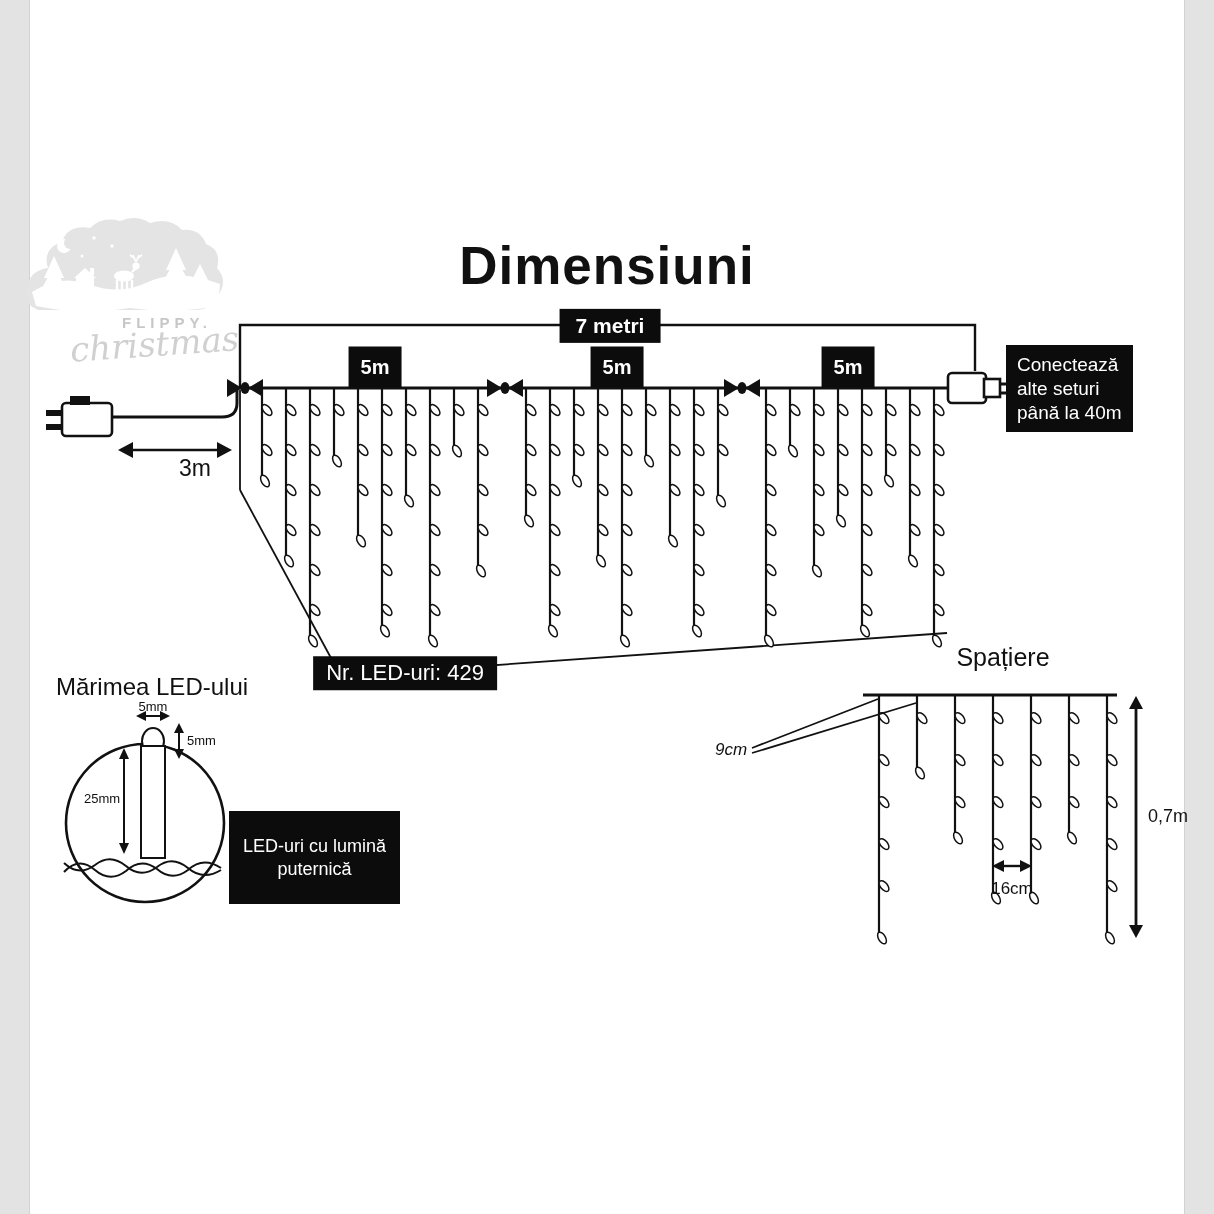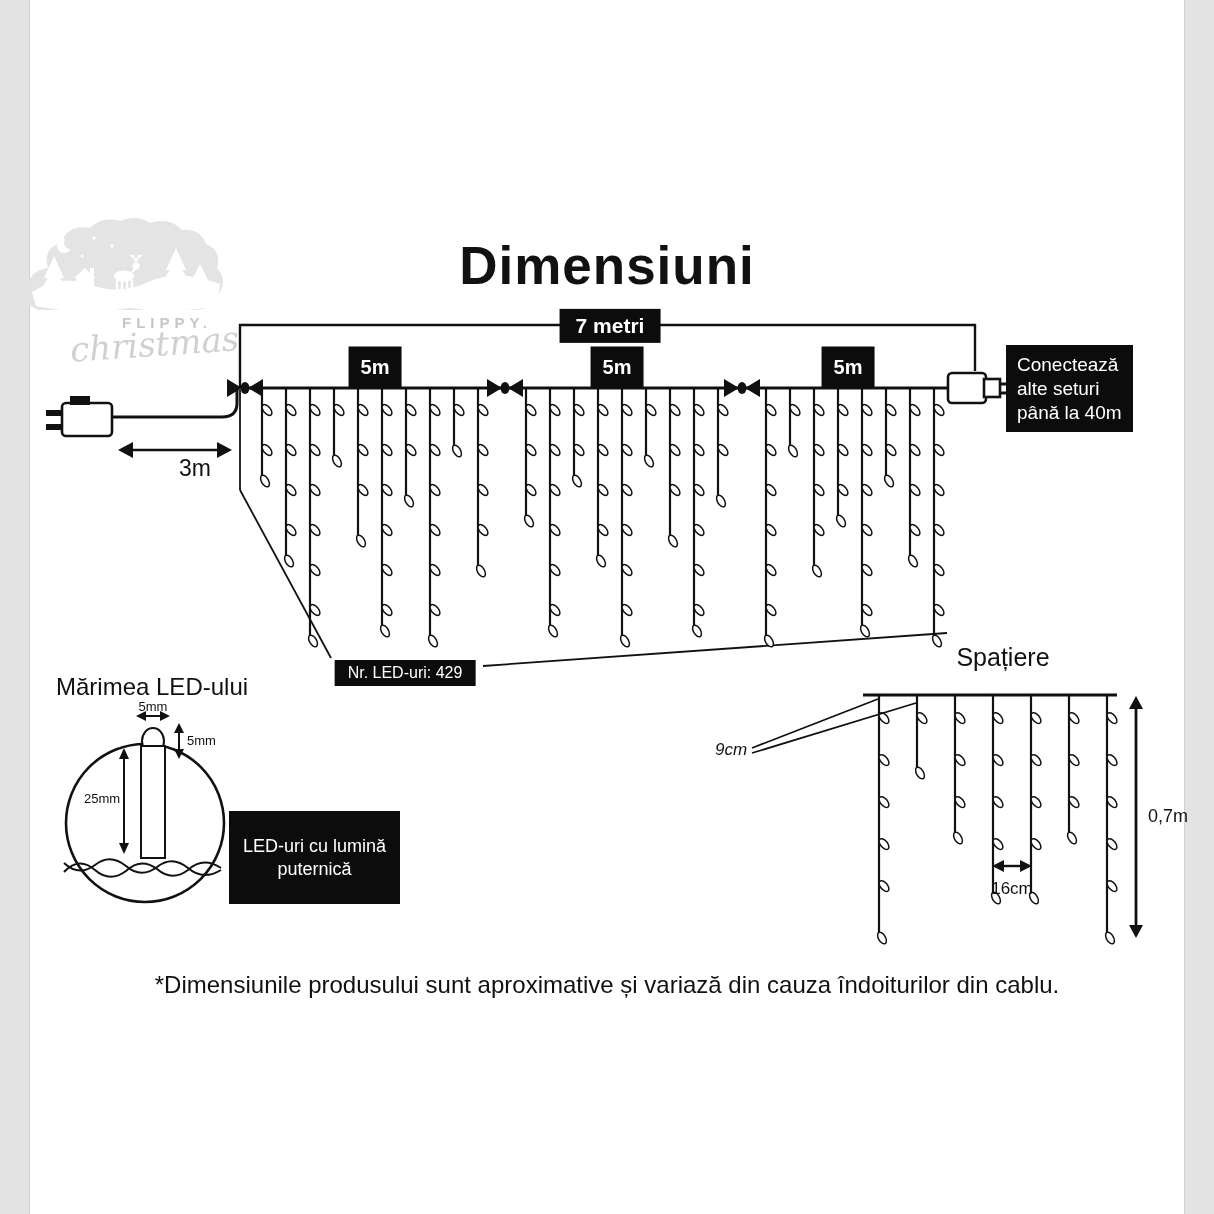--- a/index.html
+++ b/index.html
@@ -18,21 +18,21 @@
   .lbl{position:absolute;color:#111;white-space:nowrap;}
   .center{transform:translateX(-50%);}
   .blackbox{position:absolute;background:#0c0c0c;color:#fff;line-height:1.25;}
   .bb-center{transform:translate(-50%,-50%);}
   .pre{white-space:pre-line;}
   #title{left:607px;top:235px;font-size:53px;font-weight:700;letter-spacing:1px;}
   #box-15m{left:610px;top:326px;font-size:21px;font-weight:700;padding:4px 16px;white-space:nowrap;}
   .box-5m{font-size:20px;font-weight:700;padding:8px 12px;white-space:nowrap;}
   #box-connect{left:1006px;top:345px;font-size:19px;padding:8px 11px;}
   #lbl-3m{left:175px;top:455px;font-size:23px;margin-left:20px;}
-  #box-ledcount{left:405px;top:673px;font-size:16px;padding:3px 13px;white-space:nowrap;}
+  #box-ledcount{left:405px;top:673px;font-size:22px;padding:3px 13px;white-space:nowrap;}
   #lbl-spatiere{left:1003px;top:643px;font-size:25px;}
   #lbl-marimea{left:56px;top:673px;font-size:24px;}
   #lbl-9cm{left:731px;top:740px;font-size:17px;font-style:italic;}
   #lbl-16cm{left:1012px;top:879px;font-size:17px;}
   #lbl-07m{left:1148px;top:806px;font-size:18px;}
   #lbl-5mm-top{left:153px;top:699px;font-size:13px;}
   #lbl-5mm-right{left:187px;top:733px;font-size:13px;}
   #lbl-25mm{left:84px;top:791px;font-size:13px;}
   #box-leddesc{left:229px;top:811px;font-size:18px;padding:24px 14px;text-align:center;}
   #footnote{left:607px;top:971px;font-size:24px;}
@@ -395,14 +395,13 @@
   <div class="lbl center" id="lbl-16cm">16cm</div>
   <div class="lbl" id="lbl-07m">0,7m</div>
 
   <div class="lbl" id="lbl-marimea">Mărimea LED-ului</div>
   <div class="lbl center" id="lbl-5mm-top">5mm</div>
   <div class="lbl" id="lbl-5mm-right">5mm</div>
   <div class="lbl" id="lbl-25mm">25mm</div>
   <div class="blackbox pre" id="box-leddesc">LED-uri cu lumină
 puternică</div>
 
-  <div class="lbl center" id="footnote">*Dimensiunile produsului sunt aproximative și variază din cauza îndoiturilor din cablu.</div>
 </div>
 
 </body></html>

